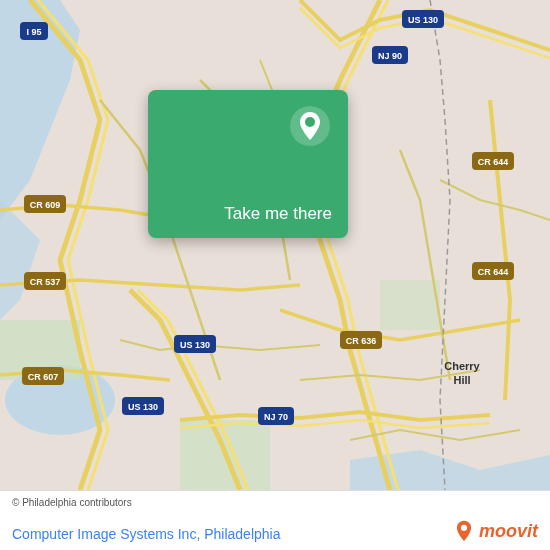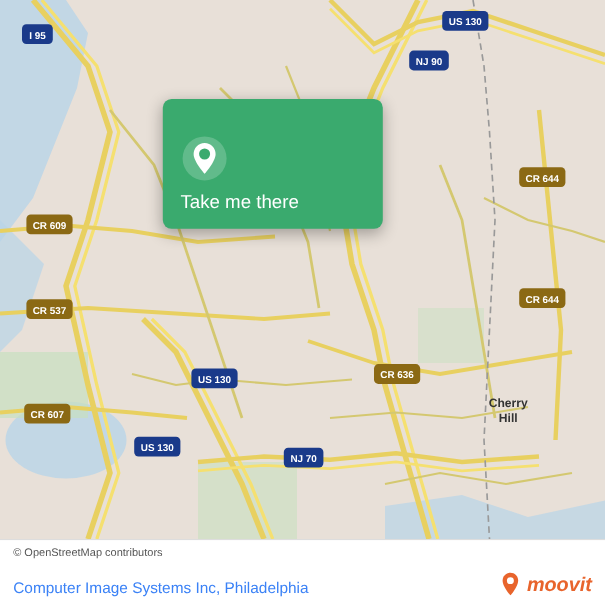--- a/index.html
+++ b/index.html
@@ -24,24 +24,25 @@
     
     #popup-card {
       position: absolute;
       top: 90px;
       left: 148px;
       width: 200px;
       background: #3aaa6e;
       border-radius: 8px;
       display: flex;
       flex-direction: column;
-      align-items: flex-start;
-      padding: 32px 16px 14px 16px;
+      align-items: flex-end;
+      padding: 14px 16px 14px 16px;
       cursor: pointer;
       box-shadow: 0 4px 14px rgba(0,0,0,0.3);
+      gap: 48px;
     }
 
     #pin-icon {
       width: 44px;
       height: 44px;
       margin-bottom: 8px;
     }
 
     #popup-label {
       color: white;
@@ -203,21 +204,21 @@
     <svg id="pin-icon" viewBox="0 0 44 44" xmlns="http://www.w3.org/2000/svg">
       <circle cx="22" cy="22" r="20" fill="rgba(255,255,255,0.2)"></circle>
       <path d="M22 8 C16,8 12,13 12,18 C12,25 22,36 22,36 C22,36 32,25 32,18 C32,13 28,8 22,8 Z" fill="white"></path>
       <circle cx="22" cy="18" r="5" fill="#3aaa6e"></circle>
     </svg>
     <span id="popup-label">Take me there</span>
   </div>
 </div>
 
 <div id="bottom-bar">
-  <span id="copyright-text">© OpenStreetMap contributors</span>
+  <span id="copyright-text">© Philadelphia contributors</span>
   <span id="location-title">Computer Image Systems Inc, Philadelphia</span>
 
   <div id="moovit-logo">
 
     <svg id="moovit-pin" viewBox="0 0 22 28" xmlns="http://www.w3.org/2000/svg">
       <path d="M11 1 C6,1 2,5 2,10 C2,17 11,27 11,27 C11,27 20,17 20,10 C20,5 16,1 11,1 Z" fill="#e8642c"></path>
       <circle cx="11" cy="10" r="4" fill="white"></circle>
     </svg>
     <span id="moovit-wordmark">moovit</span>
   </div>

